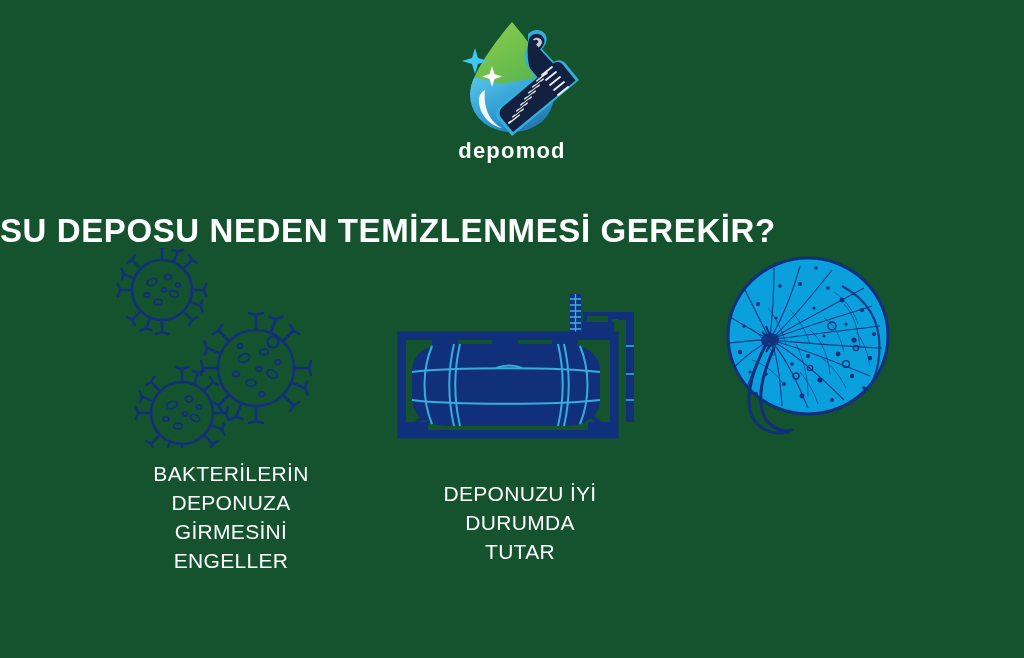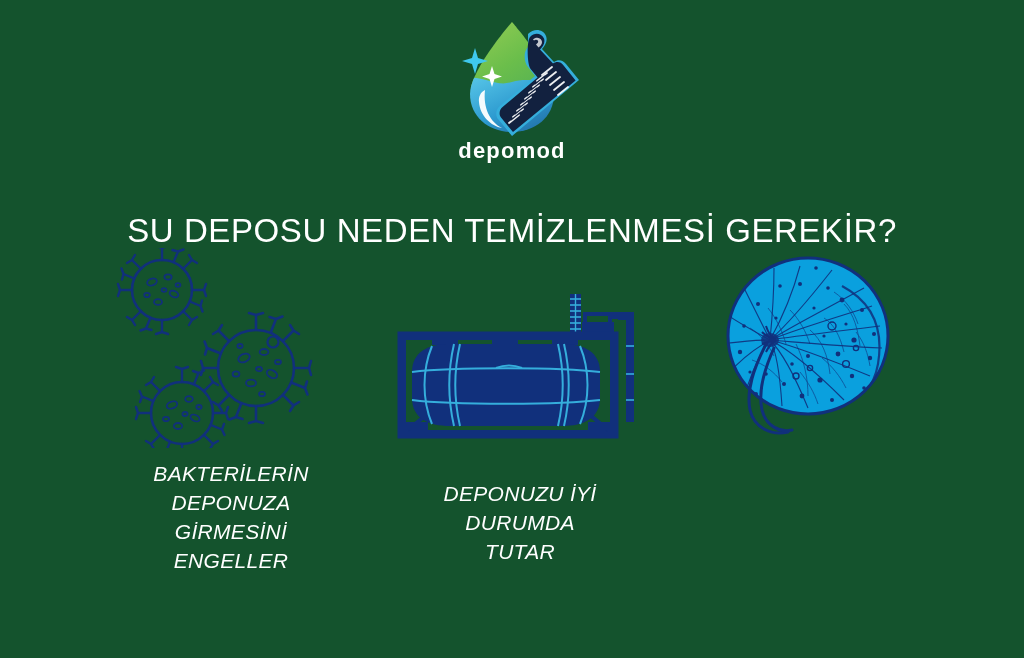--- a/index.html
+++ b/index.html
@@ -45,38 +45,36 @@
     letter-spacing: 1.2px;
     line-height: 1;
   }
 
   
   #page-title {
     position: absolute;
     left: 0;
     top: 190px;
     width: 1024px;
-    text-align: center;
     color: #FFFFFF;
     font-size: 33px;
-    font-weight: 400;
+    font-weight: 700;
     letter-spacing: 0.6px;
     white-space: nowrap;
   }
 
   
   #columns {
     position: absolute;
     left: 96px;
     top: 248px;
     width: 848px;
     display: flex;
     justify-content: space-between;
     align-items: flex-start;
-    font-style: italic;
   }
   .col {
     width: 270px;
     display: flex;
     flex-direction: column;
     align-items: center;
   }
   .icon-wrap {
     height: 200px;
     width: 260px;

